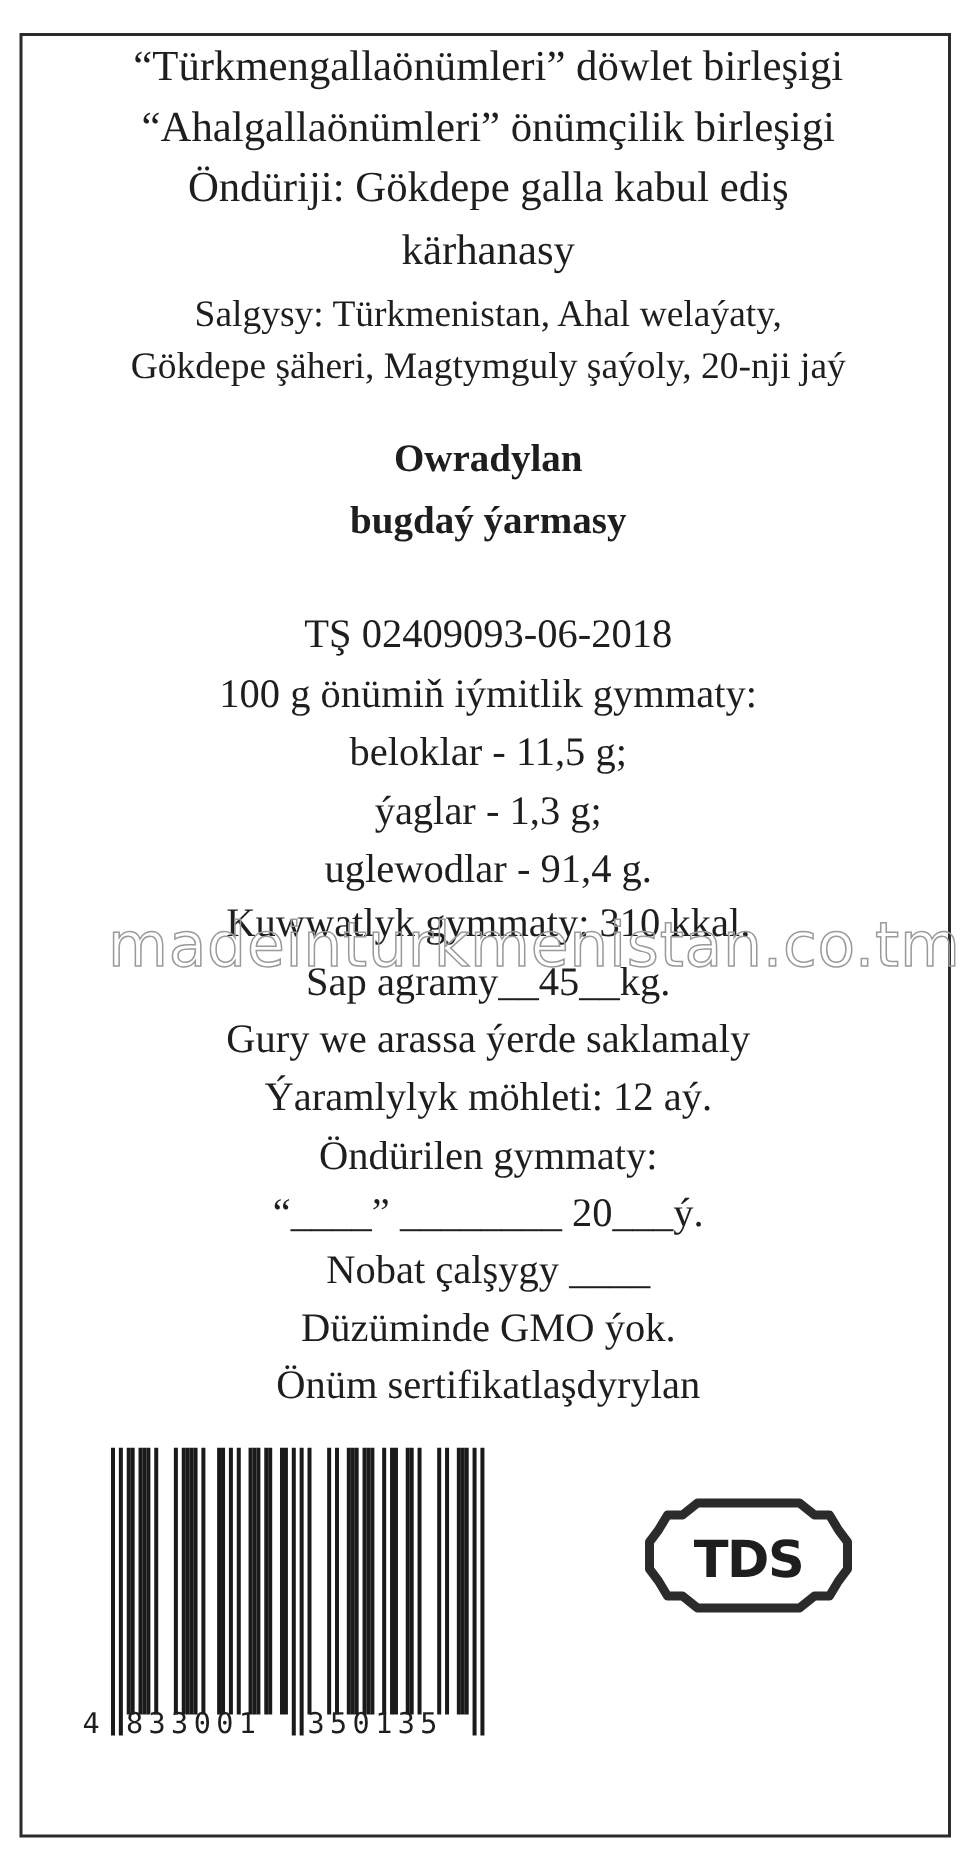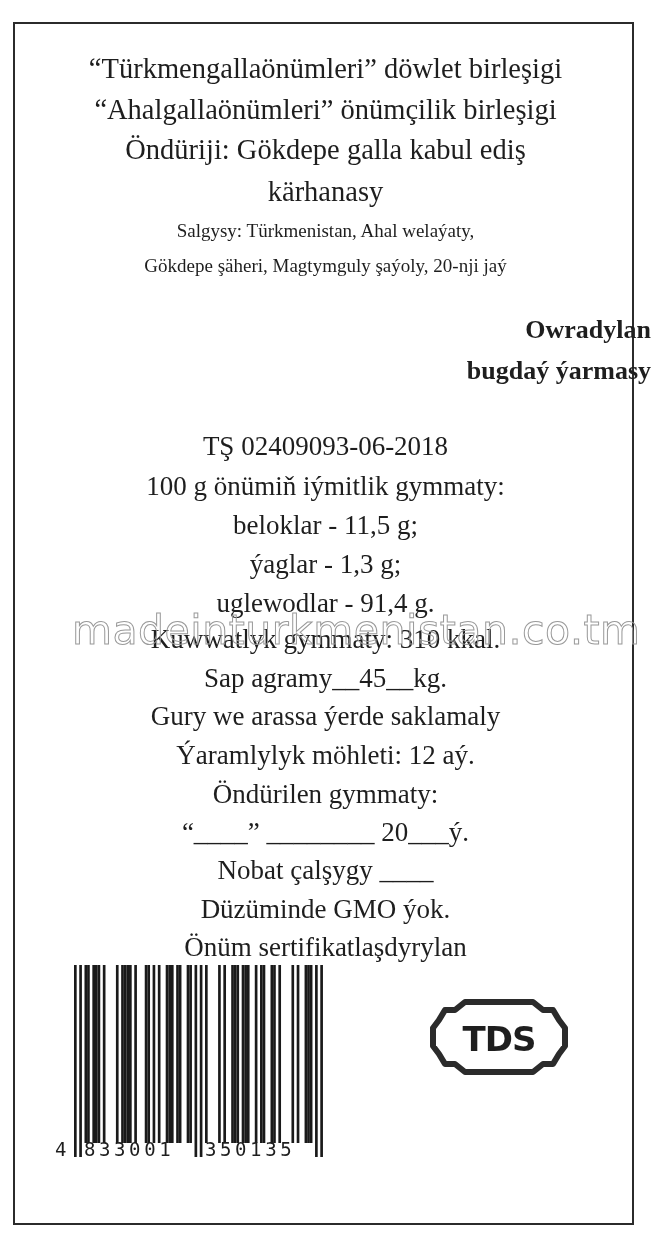--- a/index.html
+++ b/index.html
@@ -7,25 +7,25 @@
   .label {
     position: absolute; left: 13px; top: 22px;
     width: 621px; height: 1203px;
     border: 2px solid #2b2b2b; box-sizing: border-box;
     background: #ffffff;
   }
   .txt {
     position: absolute; left: 0; width: 100%;
     text-align: center; color: #1e1e1e;
     font-family: "Liberation Serif", "DejaVu Serif", serif;
-    white-space: nowrap; line-height: 1; margin-top: 24px;
+    white-space: nowrap; line-height: 1;
   }
   .big { font-size: 28.5px; }
-  .mid { font-size: 19px; }
-  .bold { font-weight: bold; font-size: 26px; text-align: right; }
+  .mid { font-size: 25px; }
+  .bold { font-weight: bold; font-size: 26px; }
   .body { font-size: 27px; }
   .u { text-underline-offset: 3px; }
   .watermark {
     position: absolute; left: 72px; top: 606px; width: 510px;
     font-family: "DejaVu Sans", "Liberation Sans", sans-serif;
     font-size: 41px; letter-spacing: 0.5px;
     color: transparent; -webkit-text-stroke: 1px #9a9a9a;
     white-space: nowrap; pointer-events: none;
   }
   .barcode { position: absolute; left: 52px; top: 965px; width: 280px; height: 200px; }

